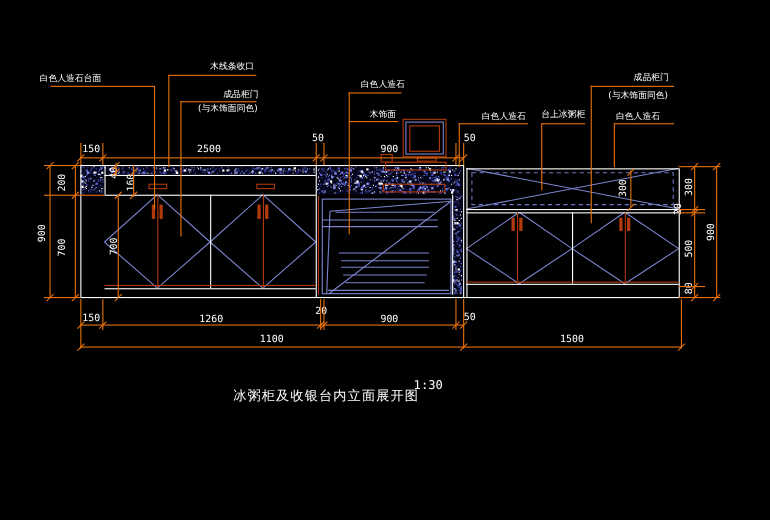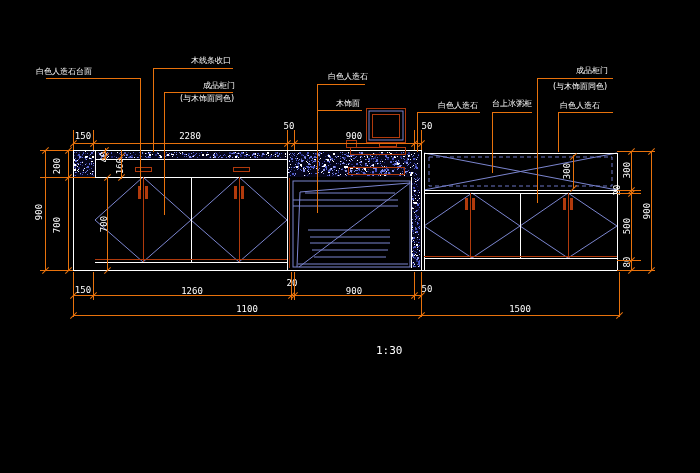--- a/index.html
+++ b/index.html
@@ -1302,21 +1302,21 @@
   <div class="lbl" style="left:180px;top:94px;">(与木饰面同色)</div>
   <div class="lbl" style="left:328px;top:72px;">白色人造石</div>
   <div class="lbl" style="left:336px;top:99px;">木饰面</div>
   <div class="lbl" style="left:438px;top:101px;">白色人造石</div>
   <div class="lbl" style="left:492px;top:99px;">台上冰粥柜</div>
   <div class="lbl" style="left:576px;top:66px;">成品柜门</div>
   <div class="lbl" style="left:553px;top:82px;">(与木饰面同色)</div>
   <div class="lbl" style="left:560px;top:101px;">白色人造石</div>
 
   <div class="dim" style="left:68px;top:131px;width:30px;">150</div>
-  <div class="dim" style="left:170px;top:131px;width:40px;">2280</div>
+  <div class="dim" style="left:170px;top:131px;width:40px;">2500</div>
   <div class="dim" style="left:277px;top:121px;width:24px;">50</div>
   <div class="dim" style="left:334px;top:131px;width:40px;">900</div>
   <div class="dim" style="left:415px;top:121px;width:24px;">50</div>
 
   <div class="rt" style="left:22px;top:207px;">900</div>
   <div class="rt" style="left:40px;top:161px;">200</div>
   <div class="rt" style="left:40px;top:220px;">700</div>
   <div class="rt" style="left:87px;top:152px;">40</div>
   <div class="rt" style="left:103px;top:161px;">160</div>
   <div class="rt" style="left:87px;top:219px;">700</div>
@@ -1329,20 +1329,21 @@
   <div class="rt" style="left:550px;top:166px;">300</div>
 
   <div class="dim" style="left:68px;top:285px;width:30px;">150</div>
   <div class="dim" style="left:172px;top:286px;width:40px;">1260</div>
   <div class="dim" style="left:284px;top:278px;width:16px;">20</div>
   <div class="dim" style="left:334px;top:286px;width:40px;">900</div>
   <div class="dim" style="left:419px;top:284px;width:16px;">50</div>
   <div class="dim" style="left:227px;top:304px;width:40px;">1100</div>
   <div class="dim" style="left:500px;top:304px;width:40px;">1500</div>
 
+  <div class="title" style="left:212px;top:352px;">冰粥柜及收银台内立面展开图</div>
   <div class="scale" style="left:376px;top:344px;">1:30</div>
 <div class="ln" style="left: 73px; top: 150px; width: 348px; height: 1px; background: rgb(255, 255, 255);"></div>
     <div class="ln" style="left: 95px; top: 159px; width: 192px; height: 1px; background: rgb(255, 255, 255);"></div>
     <div class="ln" style="left: 95px; top: 177px; width: 192px; height: 1px; background: rgb(255, 255, 255);"></div>
     <div class="ln" style="left: 73px; top: 150px; width: 1px; height: 120px; background: rgb(255, 255, 255);"></div>
     <div class="ln" style="left: 95px; top: 151px; width: 1px; height: 26px; background: rgb(255, 255, 255);"></div>
     <div class="ln" style="left: 191px; top: 177px; width: 1px; height: 85px; background: rgb(255, 255, 255);"></div>
     <div class="ln" style="left: 287px; top: 150px; width: 1px; height: 120px; background: rgb(255, 255, 255);"></div>
     <div class="ln" style="left: 95px; top: 262px; width: 192px; height: 1px; background: rgb(255, 255, 255);"></div>
     <div class="ln" style="left: 421px; top: 150px; width: 1px; height: 120px; background: rgb(255, 255, 255);"></div>

